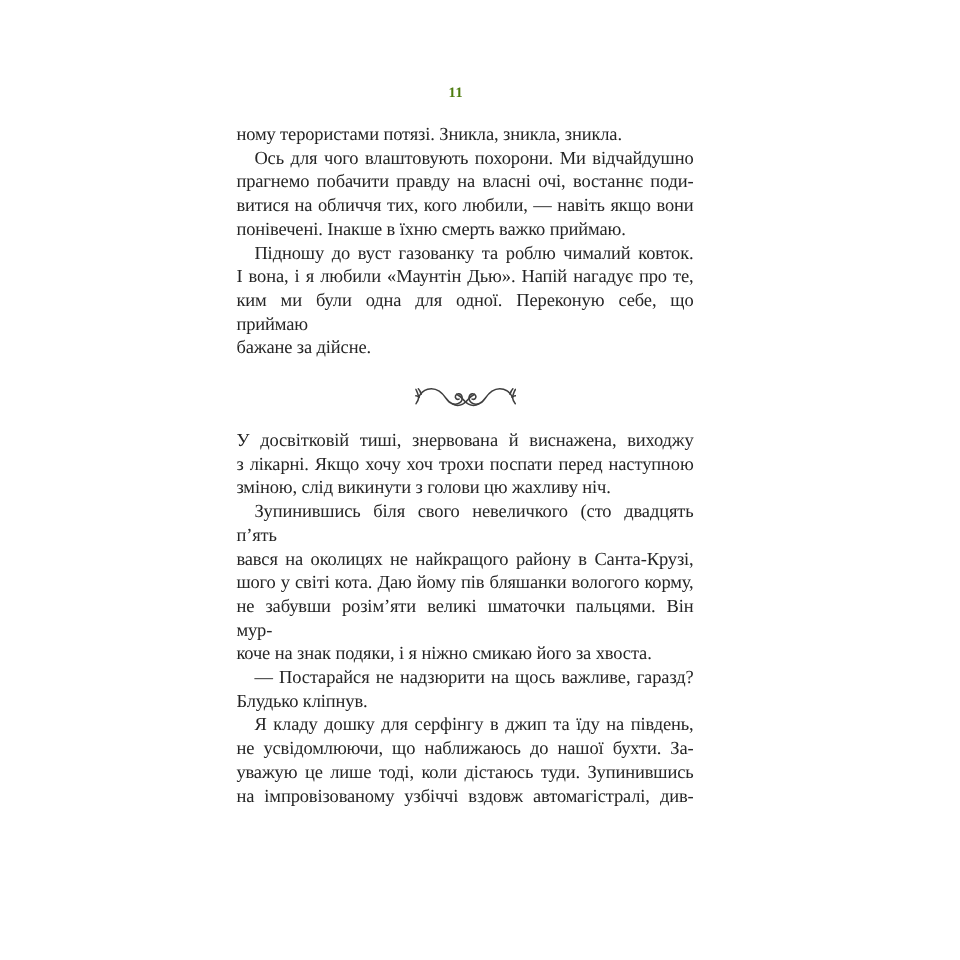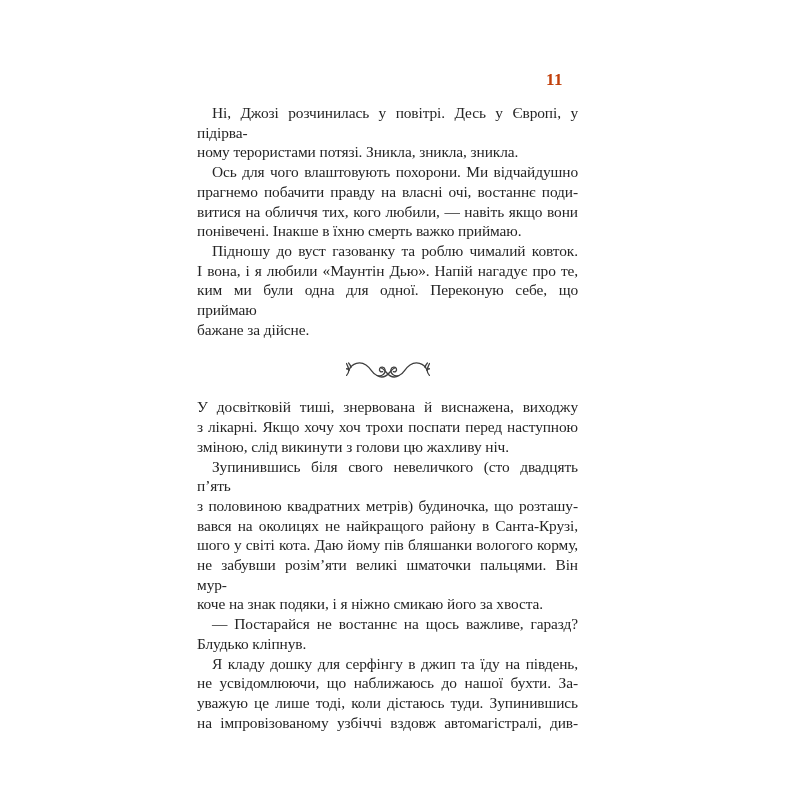--- a/index.html
+++ b/index.html
@@ -14,25 +14,25 @@
     background: #ffffff;
     overflow: hidden;
     font-family: "Liberation Serif", "DejaVu Serif", serif;
     color: #252525;
   }
   .page-number {
     position: absolute;
     top: 70px;
     left: 197px;
     width: 366px;           
-    text-align: right;
-    font-size: 17px;
+    text-align: center;
+    font-size: 12px;
     font-weight: 700;
     letter-spacing: 0.5px;
-    color: #c2410c;
+    color: #4d7c0f;
   }
   .text-block {
     position: absolute;
     top: 103px;
     left: 197px;
     width: 381px;
     font-size: 15.4px;
     line-height: 19.7px;
     letter-spacing: -0.1px;
     color: #252525;
@@ -62,21 +62,20 @@
 </head>
 <body>
 
 <div class="sheet">
 
   <div class="page-number">11</div>
 
   <div class="text-block">
 
     <div class="para">
-      <div class="ln ind">Ні, Джозі розчинилась у повітрі. Десь у Європі, у підірва-</div>
       <div class="ln last">ному терористами потязі. Зникла, зникла, зникла.</div>
     </div>
 
     <div class="para">
       <div class="ln ind">Ось для чого влаштовують похорони. Ми відчайдушно</div>
       <div class="ln">прагнемо побачити правду на власні очі, востаннє поди-</div>
       <div class="ln">витися на обличчя тих, кого любили, — навіть якщо вони</div>
       <div class="ln last">понівечені. Інакше в їхню смерть важко приймаю.</div>
     </div>
 
@@ -104,29 +103,28 @@
     </div>
 
     <div class="para">
       <div class="ln">У досвітковій тиші, знервована й виснажена, виходжу</div>
       <div class="ln">з лікарні. Якщо хочу хоч трохи поспати перед наступною</div>
       <div class="ln last">зміною, слід викинути з голови цю жахливу ніч.</div>
     </div>
 
     <div class="para">
       <div class="ln ind">Зупинившись біля свого невеличкого (сто двадцять п’ять</div>
-      <div class="ln">з половиною квадратних метрів) будиночка, що розташу-</div>
       <div class="ln">вався на околицях не найкращого району в Санта-Крузі,</div>
       <div class="ln">шого у світі кота. Даю йому пів бляшанки вологого корму,</div>
       <div class="ln">не забувши розім’яти великі шматочки пальцями. Він мур-</div>
       <div class="ln last">коче на знак подяки, і я ніжно смикаю його за хвоста.</div>
     </div>
 
     <div class="para">
-      <div class="ln ind">— Постарайся не востаннє на щось важливе, гаразд?</div>
+      <div class="ln ind">— Постарайся не надзюрити на щось важливе, гаразд?</div>
       <div class="ln last">Блудько кліпнув.</div>
     </div>
 
     <div class="para">
       <div class="ln ind">Я кладу дошку для серфінгу в джип та їду на південь,</div>
       <div class="ln">не усвідомлюючи, що наближаюсь до нашої бухти. За-</div>
       <div class="ln">уважую це лише тоді, коли дістаюсь туди. Зупинившись</div>
       <div class="ln">на імпровізованому узбіччі вздовж автомагістралі, див-</div>
     </div>
 

